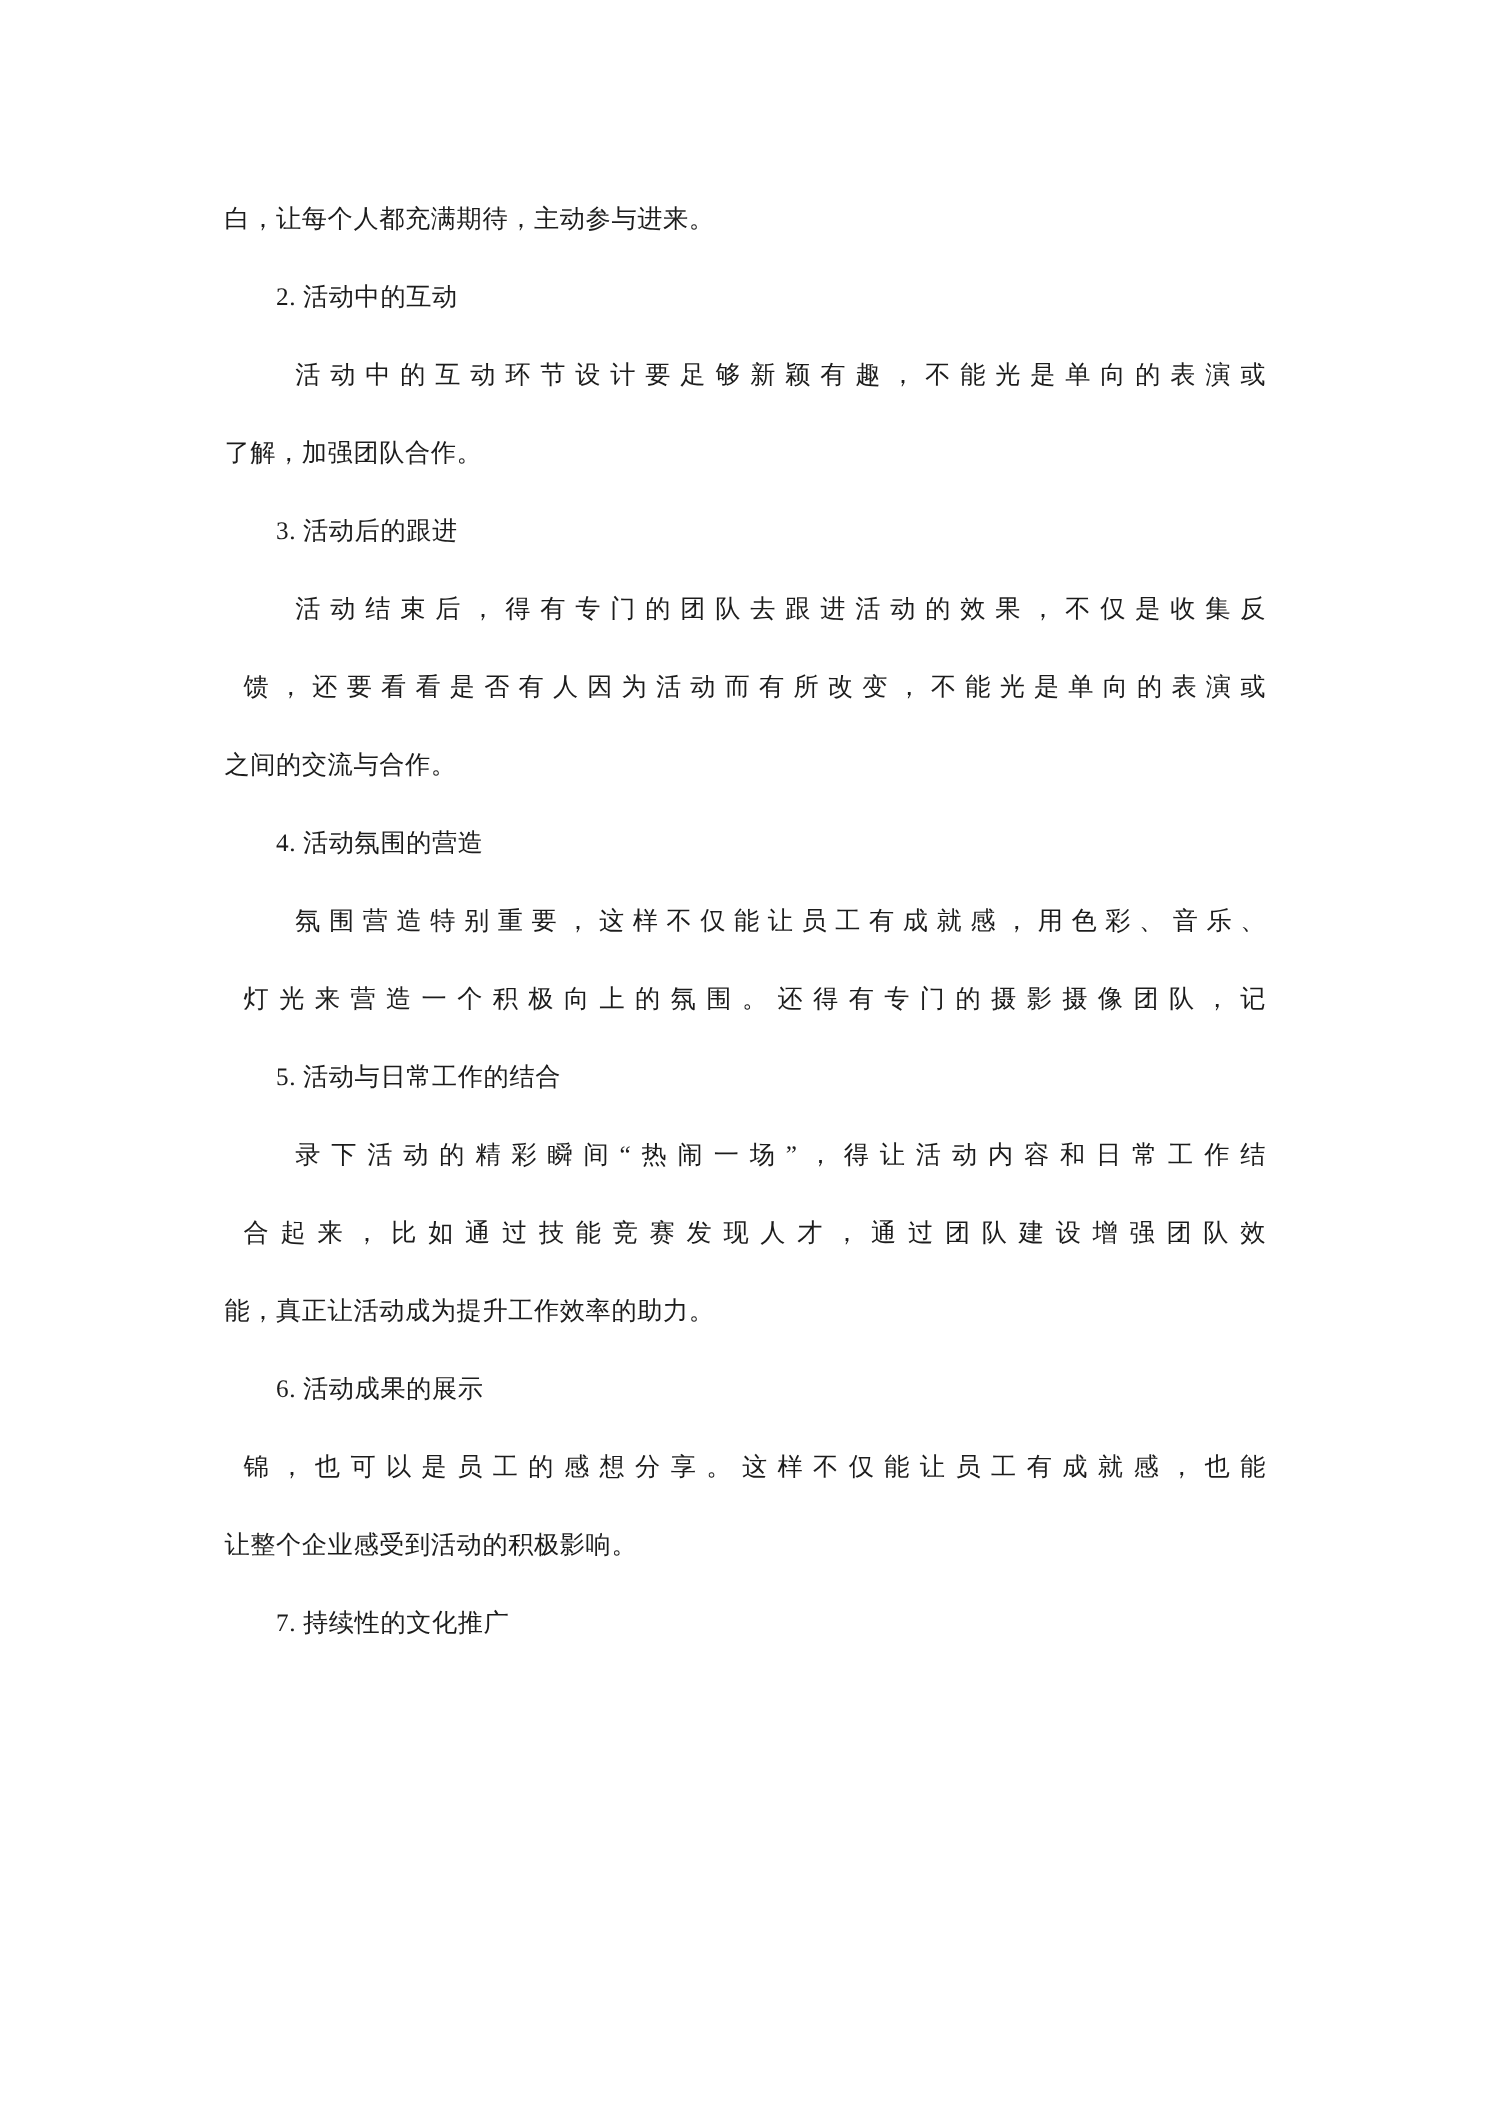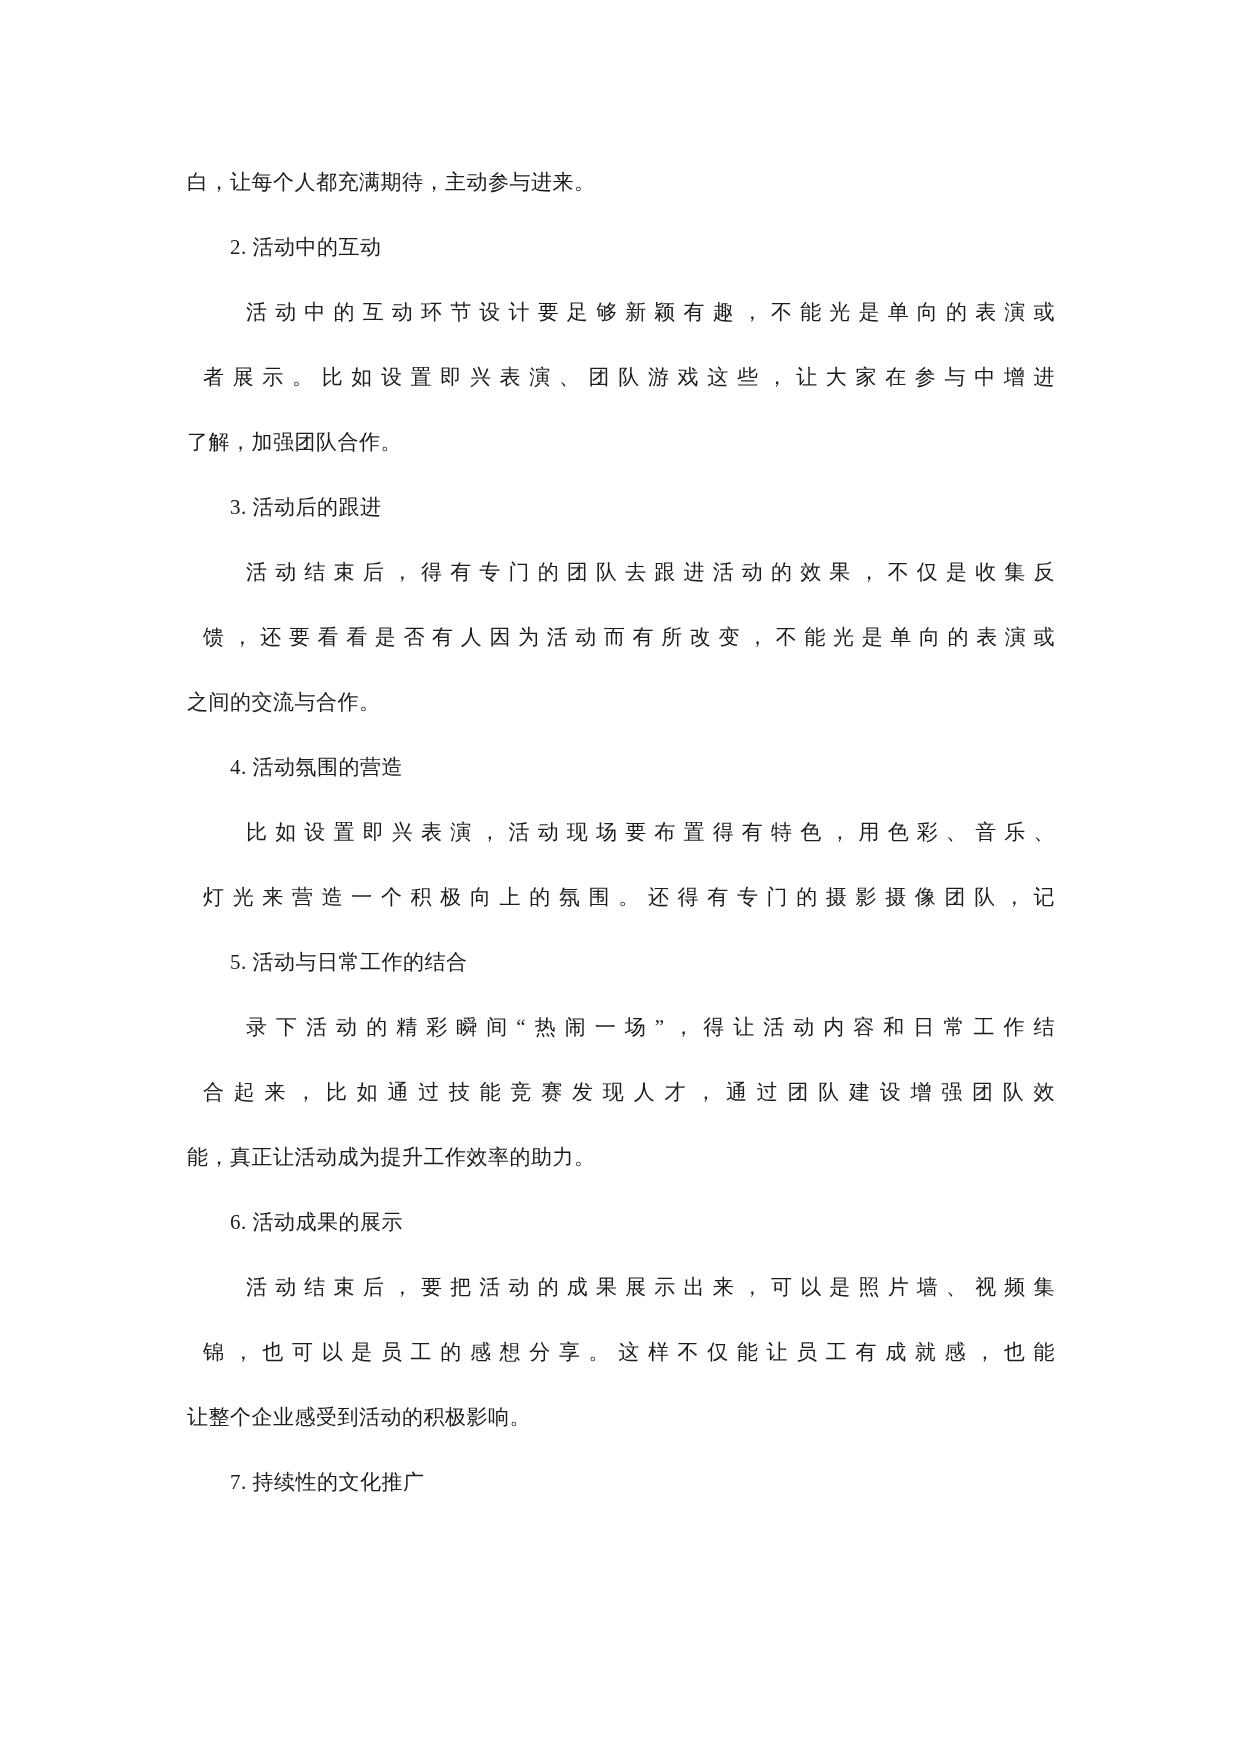--- a/index.html
+++ b/index.html
@@ -41,32 +41,30 @@
   }
 </style>
 </head>
 <body>
 
 <div class="page">
   <div class="doc-body">
       <div class="text-line">白，让每个人都充满期待，主动参与进来。</div>
       <div class="text-line indent">2. 活动中的互动</div>
       <div class="text-line indent fill">活动中的互动环节设计要足够新颖有趣，不能光是单向的表演或</div>
-      <div class="text-line fill">者展示。比如设置即兴表演、团队游戏这些，让大家在参与中增进</div>
       <div class="text-line">了解，加强团队合作。</div>
       <div class="text-line indent">3. 活动后的跟进</div>
       <div class="text-line indent fill">活动结束后，得有专门的团队去跟进活动的效果，不仅是收集反</div>
       <div class="text-line fill">馈，还要看看是否有人因为活动而有所改变，不能光是单向的表演或</div>
       <div class="text-line">之间的交流与合作。</div>
       <div class="text-line indent">4. 活动氛围的营造</div>
-      <div class="text-line indent fill">比如设置即兴表演，活动现场要布置得有特色，用色彩、音乐、</div>
+      <div class="text-line indent fill">氛围营造特别重要，这样不仅能让员工有成就感，用色彩、音乐、</div>
       <div class="text-line fill">灯光来营造一个积极向上的氛围。还得有专门的摄影摄像团队，记</div>
       <div class="text-line indent">5. 活动与日常工作的结合</div>
       <div class="text-line indent fill">录下活动的精彩瞬间“热闹一场”，得让活动内容和日常工作结</div>
       <div class="text-line fill">合起来，比如通过技能竞赛发现人才，通过团队建设增强团队效</div>
       <div class="text-line">能，真正让活动成为提升工作效率的助力。</div>
       <div class="text-line indent">6. 活动成果的展示</div>
-      <div class="text-line indent fill">活动结束后，要把活动的成果展示出来，可以是照片墙、视频集</div>
       <div class="text-line fill">锦，也可以是员工的感想分享。这样不仅能让员工有成就感，也能</div>
       <div class="text-line">让整个企业感受到活动的积极影响。</div>
       <div class="text-line indent">7. 持续性的文化推广</div>
     </div>
 </div>
 
 </body></html>

